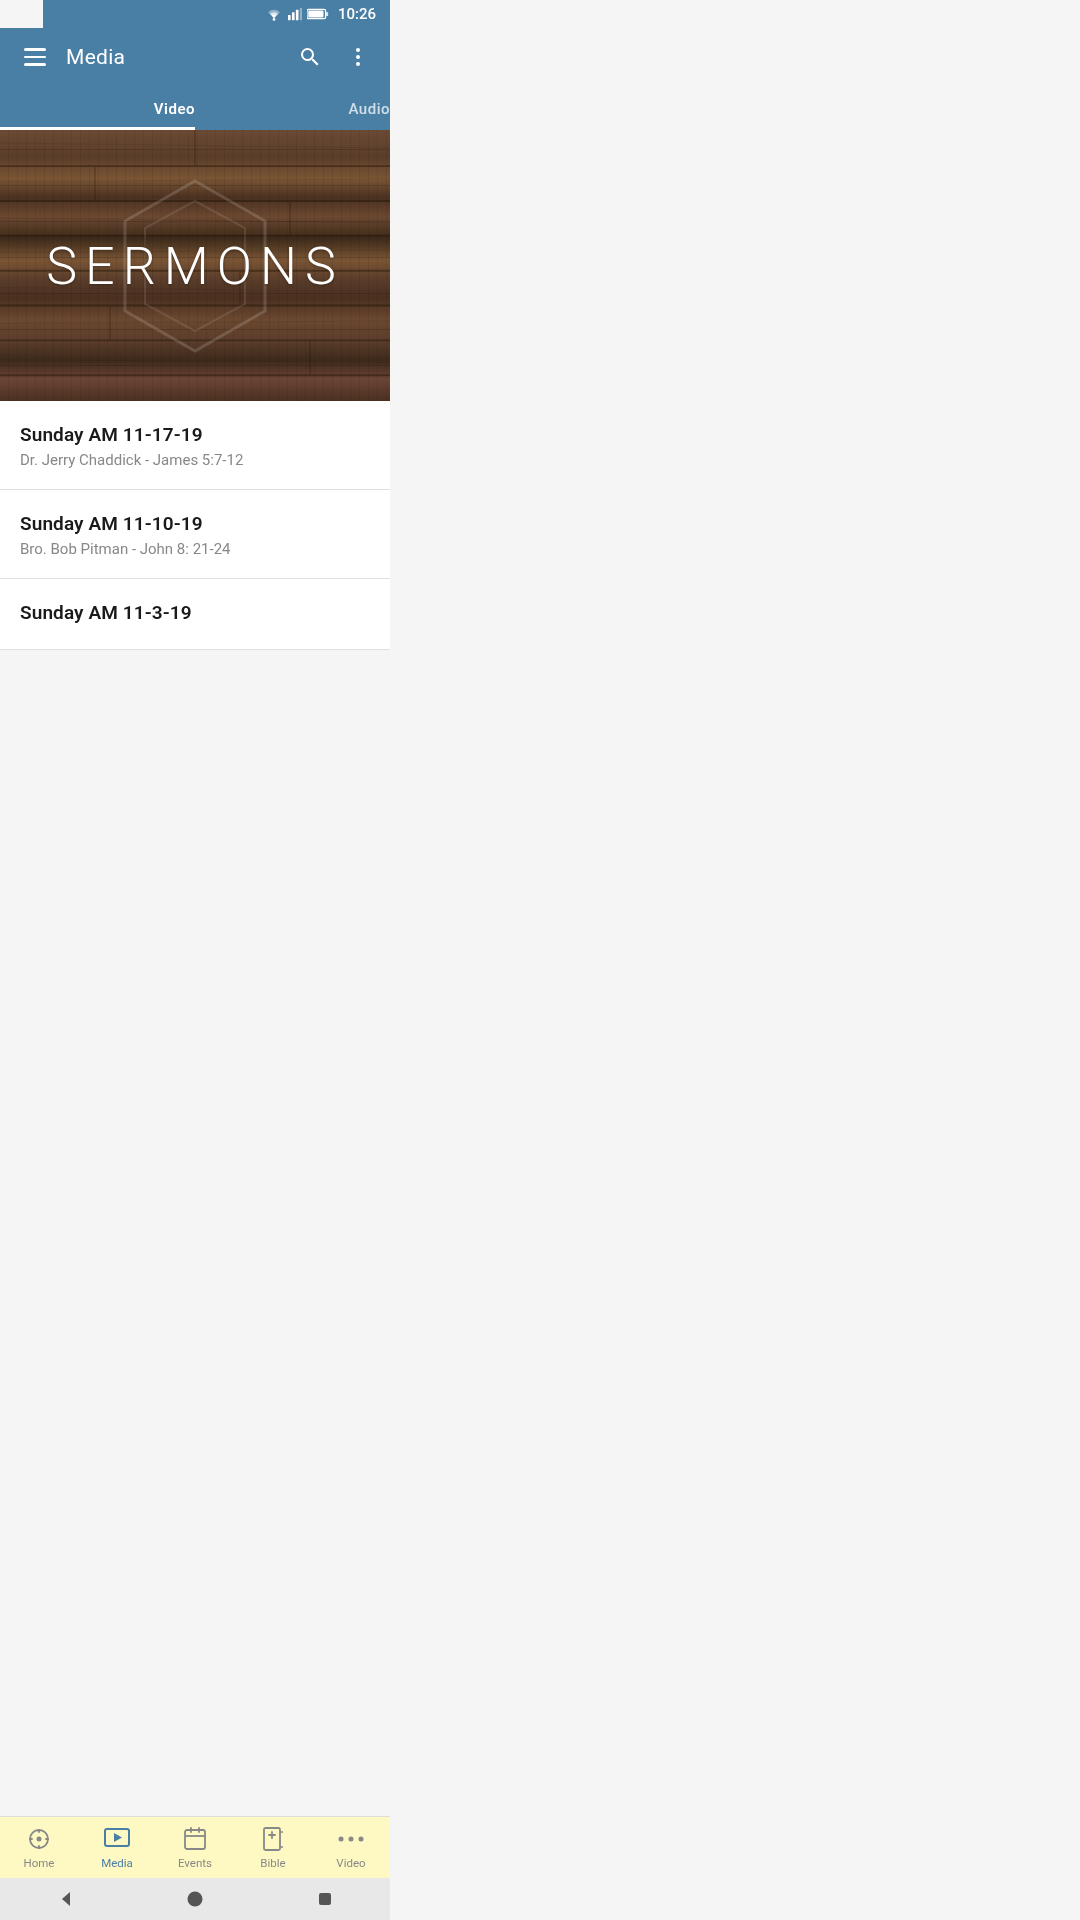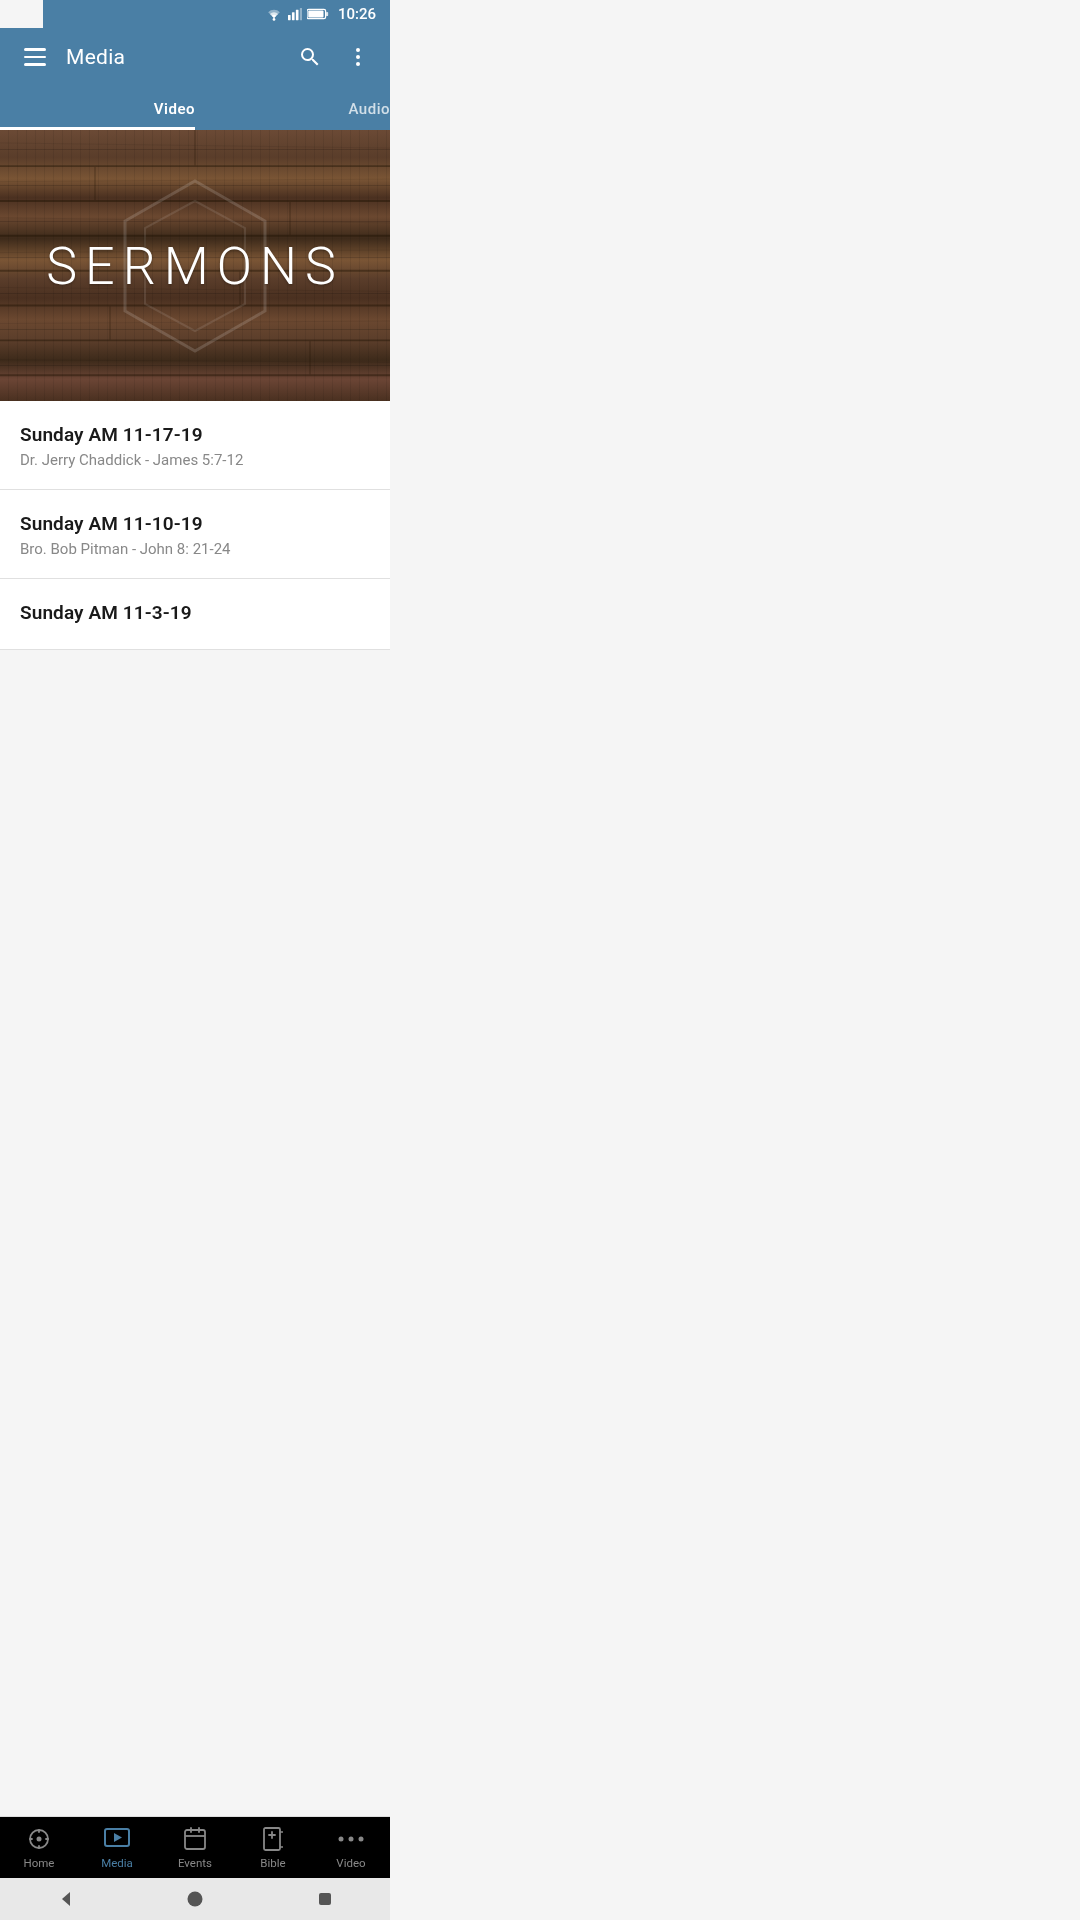--- a/index.html
+++ b/index.html
@@ -236,21 +236,21 @@
       font-weight: 400;
     }
 
     
     .bottom-nav {
       position: fixed;
       bottom: 42px;
       left: 0;
       right: 0;
       width: 390px;
-      background: #000000;
+      background: #fef9c3;
       border-top: 1px solid #ddd;
       display: flex;
       height: 62px;
     }
 
     .nav-item {
       flex: 1;
       display: flex;
       flex-direction: column;
       align-items: center;

